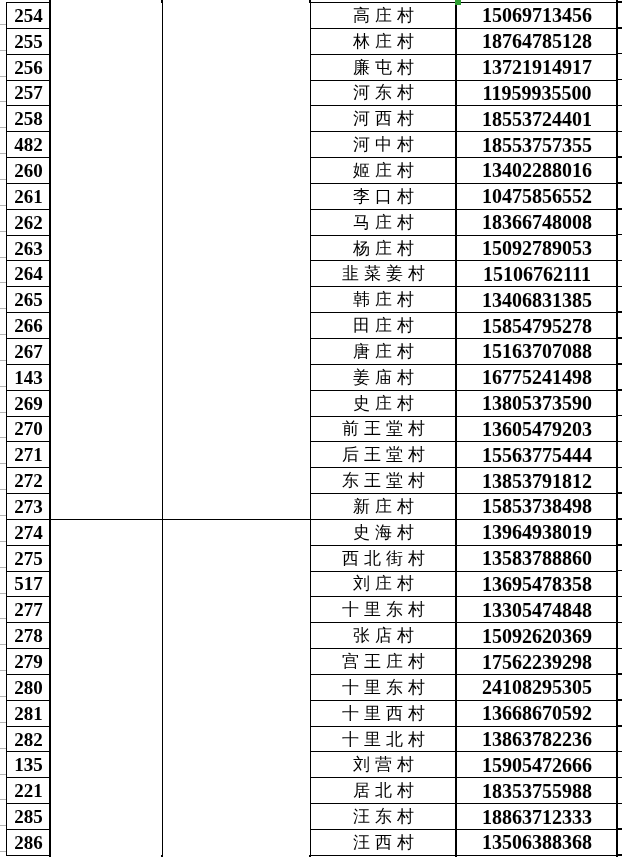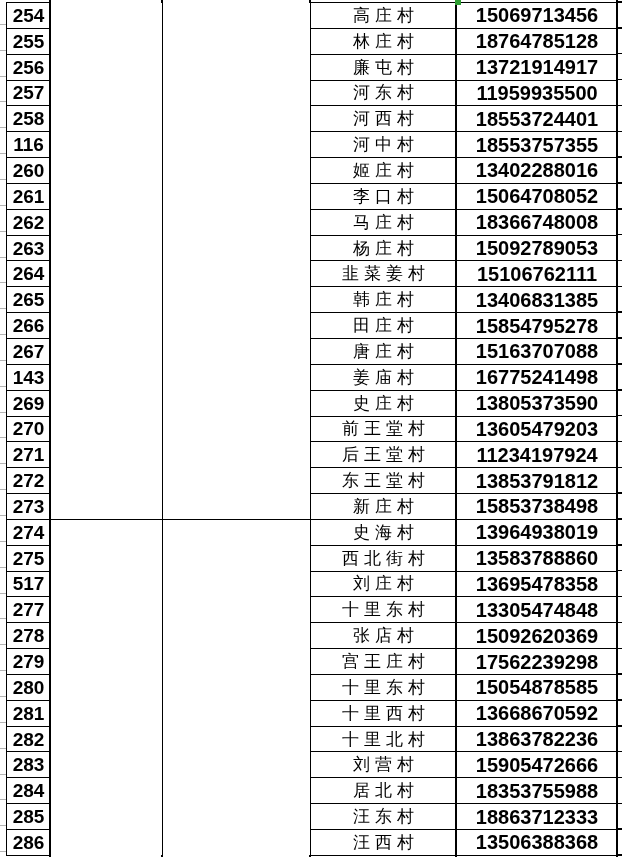--- a/index.html
+++ b/index.html
@@ -1,18 +1,18 @@
 <!DOCTYPE html>
 <html><head>
 <meta charset="utf-8">
 <style>
   html,body{margin:0;padding:0;background:#ffffff;}
   .stage{
     position:relative;width:622px;height:857px;background:#ffffff;
-    overflow:hidden;font-family:Liberation Sans, sans-serif;
+    overflow:hidden;font-family:Liberation Serif, serif;
   }
   
   .vline{position:absolute;top:0;height:857px;width:1.5px;background:#000;}
   
   table.grid{
     position:absolute;left:6px;top:2px;width:611px;
     border-collapse:collapse;table-layout:fixed;
   }
   table.grid tr{height:25.85px;}
   table.grid td{
@@ -74,33 +74,33 @@
           <td class="num">257</td>
           <td class="village"><span>河东村</span></td>
           <td class="phone">11959935500</td>
         </tr>
         <tr>
           <td class="num">258</td>
           <td class="village"><span>河西村</span></td>
           <td class="phone">18553724401</td>
         </tr>
         <tr>
-          <td class="num">116</td>
+          <td class="num">482</td>
           <td class="village"><span>河中村</span></td>
           <td class="phone">18553757355</td>
         </tr>
         <tr>
           <td class="num">260</td>
           <td class="village"><span>姬庄村</span></td>
           <td class="phone">13402288016</td>
         </tr>
         <tr>
           <td class="num">261</td>
           <td class="village"><span>李口村</span></td>
-          <td class="phone">15064708052</td>
+          <td class="phone">10475856552</td>
         </tr>
         <tr>
           <td class="num">262</td>
           <td class="village"><span>马庄村</span></td>
           <td class="phone">18366748008</td>
         </tr>
         <tr>
           <td class="num">263</td>
           <td class="village"><span>杨庄村</span></td>
           <td class="phone">15092789053</td>
@@ -136,21 +136,21 @@
           <td class="phone">13805373590</td>
         </tr>
         <tr>
           <td class="num">270</td>
           <td class="village"><span>前王堂村</span></td>
           <td class="phone">13605479203</td>
         </tr>
         <tr>
           <td class="num">271</td>
           <td class="village"><span>后王堂村</span></td>
-          <td class="phone">11234197924</td>
+          <td class="phone">15563775444</td>
         </tr>
         <tr>
           <td class="num">272</td>
           <td class="village"><span>东王堂村</span></td>
           <td class="phone">13853791812</td>
         </tr>
         <tr>
           <td class="num">273</td>
           <td class="village"><span>新庄村</span></td>
           <td class="phone">15853738498</td>
@@ -183,39 +183,39 @@
           <td class="phone">15092620369</td>
         </tr>
         <tr>
           <td class="num">279</td>
           <td class="village"><span>宫王庄村</span></td>
           <td class="phone">17562239298</td>
         </tr>
         <tr>
           <td class="num">280</td>
           <td class="village"><span>十里东村</span></td>
-          <td class="phone">15054878585</td>
+          <td class="phone">24108295305</td>
         </tr>
         <tr>
           <td class="num">281</td>
           <td class="village"><span>十里西村</span></td>
           <td class="phone">13668670592</td>
         </tr>
         <tr>
           <td class="num">282</td>
           <td class="village"><span>十里北村</span></td>
           <td class="phone">13863782236</td>
         </tr>
         <tr>
-          <td class="num">283</td>
+          <td class="num">135</td>
           <td class="village"><span>刘营村</span></td>
           <td class="phone">15905472666</td>
         </tr>
         <tr>
-          <td class="num">284</td>
+          <td class="num">221</td>
           <td class="village"><span>居北村</span></td>
           <td class="phone">18353755988</td>
         </tr>
         <tr>
           <td class="num">285</td>
           <td class="village"><span>汪东村</span></td>
           <td class="phone">18863712333</td>
         </tr>
         <tr>
           <td class="num">286</td>

